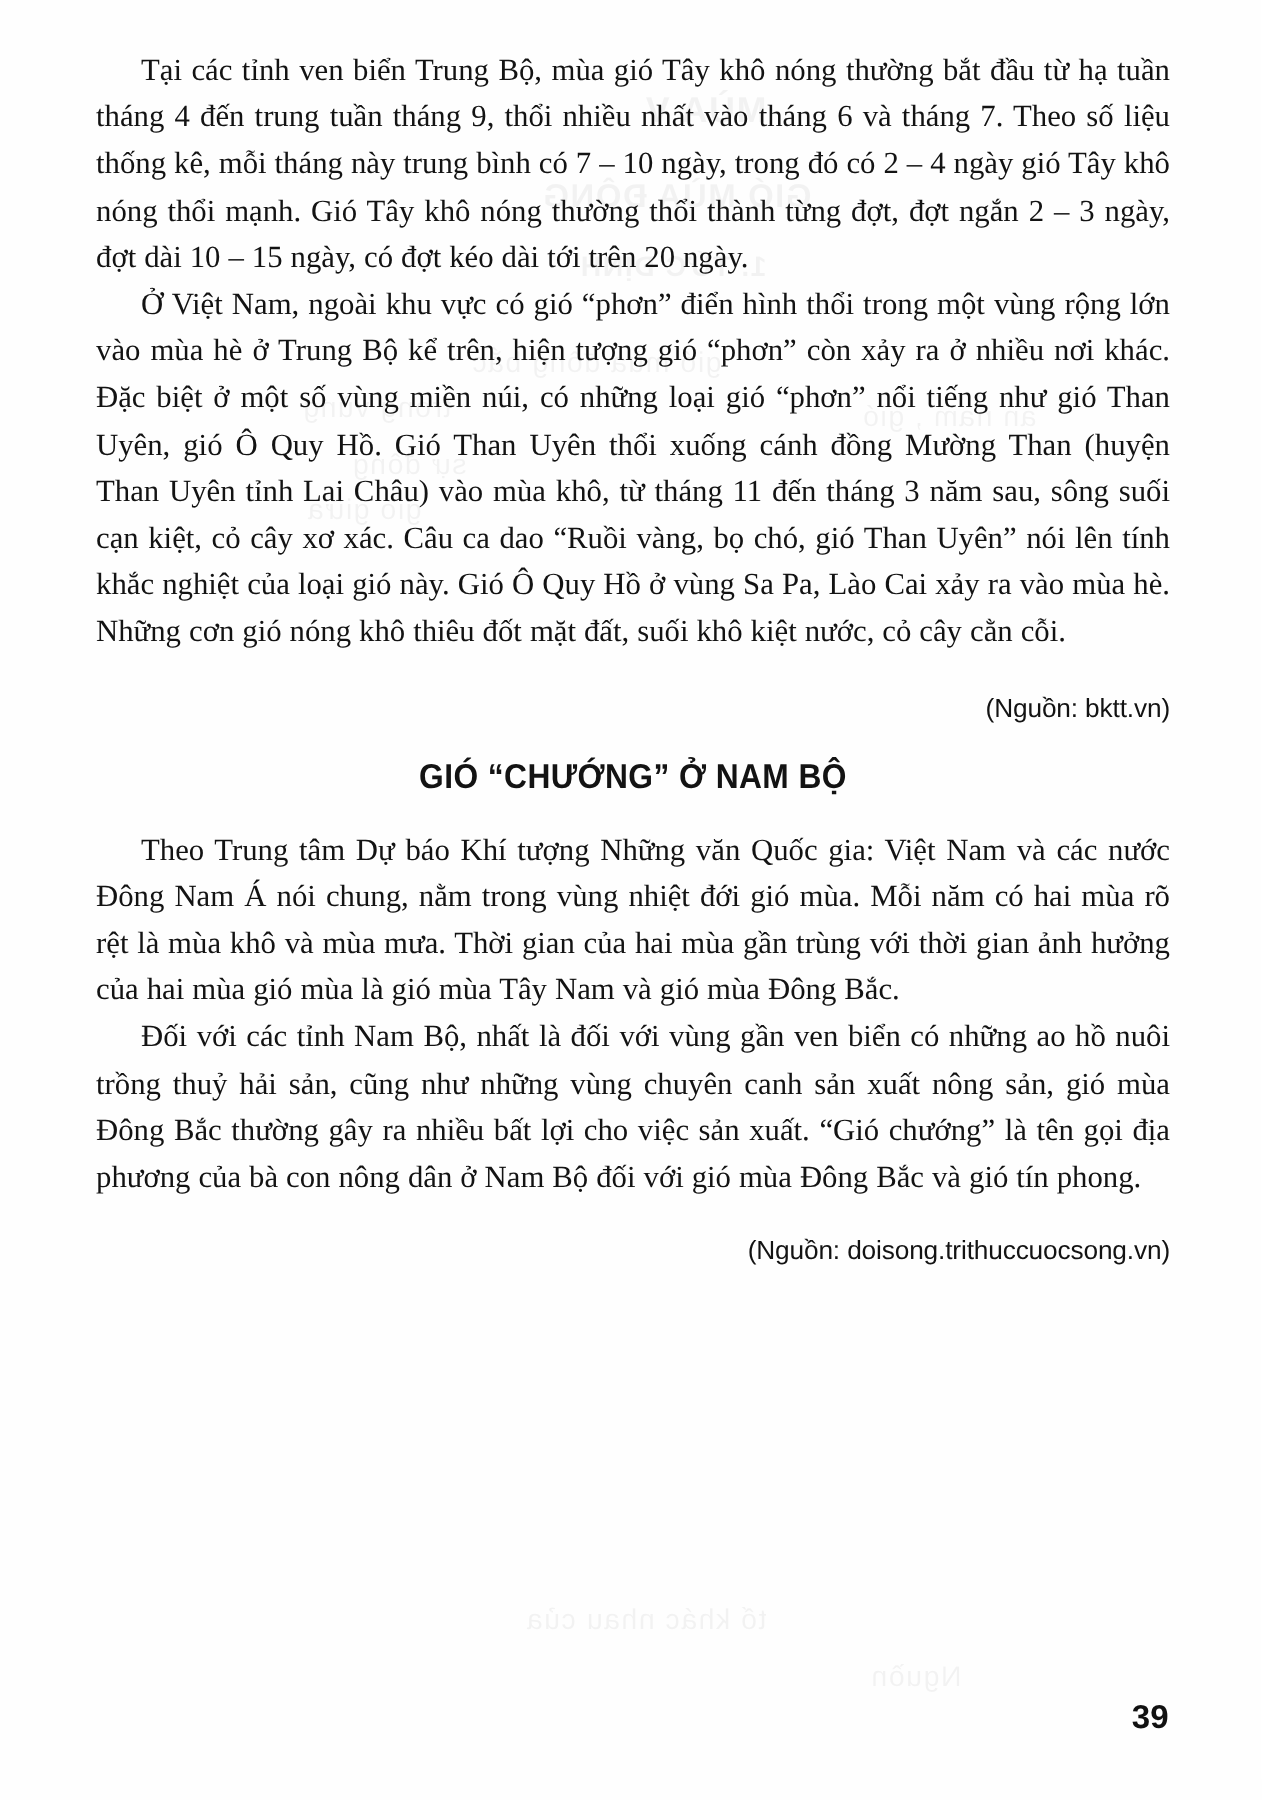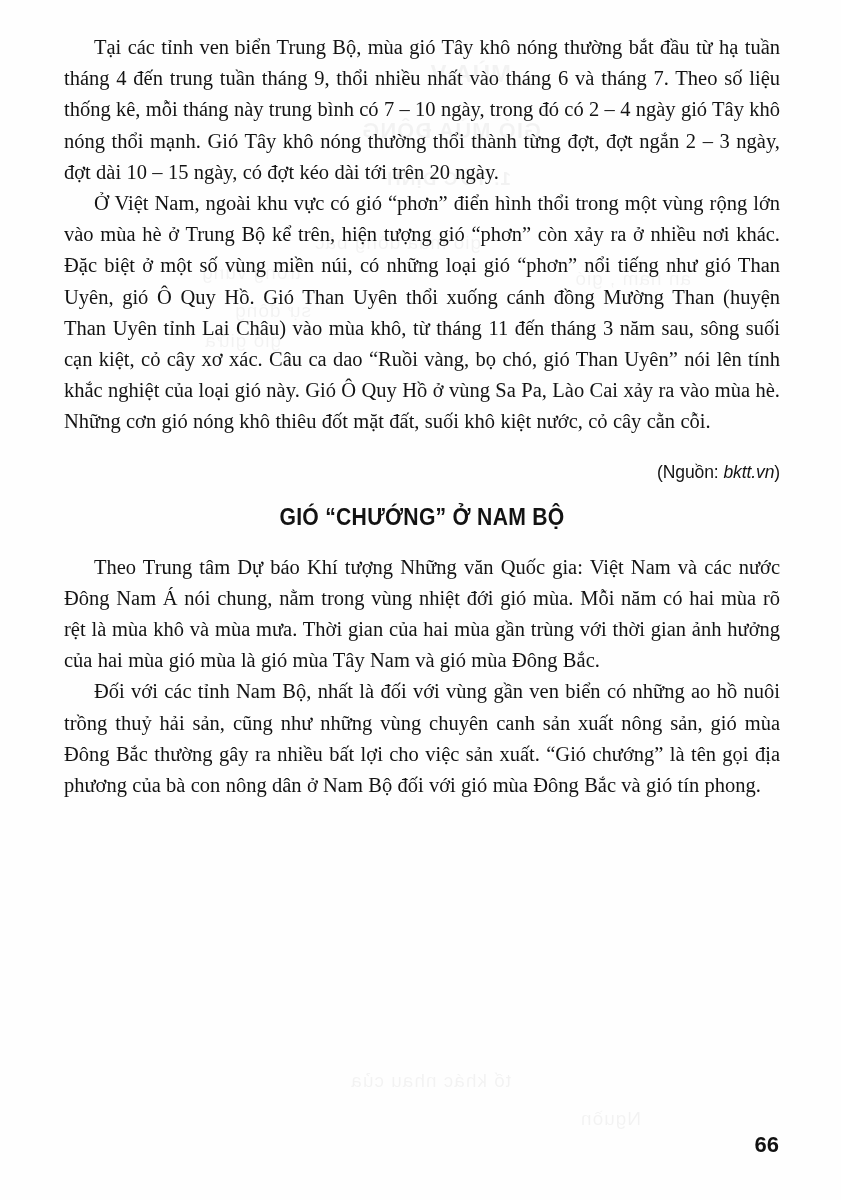--- a/index.html
+++ b/index.html
@@ -63,21 +63,20 @@
 
   .source-line {
     margin: 0;
     text-align: right;
     font-family: "Liberation Sans", "DejaVu Sans", sans-serif;
     font-size: 17.5px;
     line-height: 24px;
     letter-spacing: -0.1px;
   }
   .source-line .src-name {
-    font-style: italic;
   }
 
   .section-heading {
     margin: 0;
     text-align: center;
     font-family: "Liberation Sans", "DejaVu Sans", sans-serif;
     font-weight: bold;
     font-size: 23px;
     line-height: 30px;
     letter-spacing: 0.3px;
@@ -135,19 +134,20 @@
     <section>
       <h2 class="section-heading">GIÓ “CHƯỚNG” Ở NAM BỘ</h2>
 
       <div class="sp-after-head"></div>
 
       <p class="body-par">Theo Trung tâm Dự báo Khí tượng Những văn Quốc gia: Việt Nam và các nước Đông Nam Á nói chung, nằm trong vùng nhiệt đới gió mùa. Mỗi năm có hai mùa rõ rệt là mùa khô và mùa mưa. Thời gian của hai mùa gần trùng với thời gian ảnh hưởng của hai mùa gió mùa là gió mùa Tây Nam và gió mùa Đông Bắc.</p>
       <p class="body-par">Đối với các tỉnh Nam Bộ, nhất là đối với vùng gần ven biển có những ao hồ nuôi trồng thuỷ hải sản, cũng như những vùng chuyên canh sản xuất nông sản, gió mùa Đông Bắc thường gây ra nhiều bất lợi cho việc sản xuất. “Gió chướng” là tên gọi địa phương của bà con nông dân ở Nam Bộ đối với gió mùa Đông Bắc và gió tín phong.</p>
 
       <div class="sp-before-src2"></div>
 
+      <p class="source-line"><span>(Nguồn: </span><span class="src-name">doisong.trithuccuocsong.vn</span><span>)</span></p>
     </section>
 
   </div>
 
-  <div class="page-number">66</div>
+  <div class="page-number">39</div>
 
 </div>
 
 </body></html>

